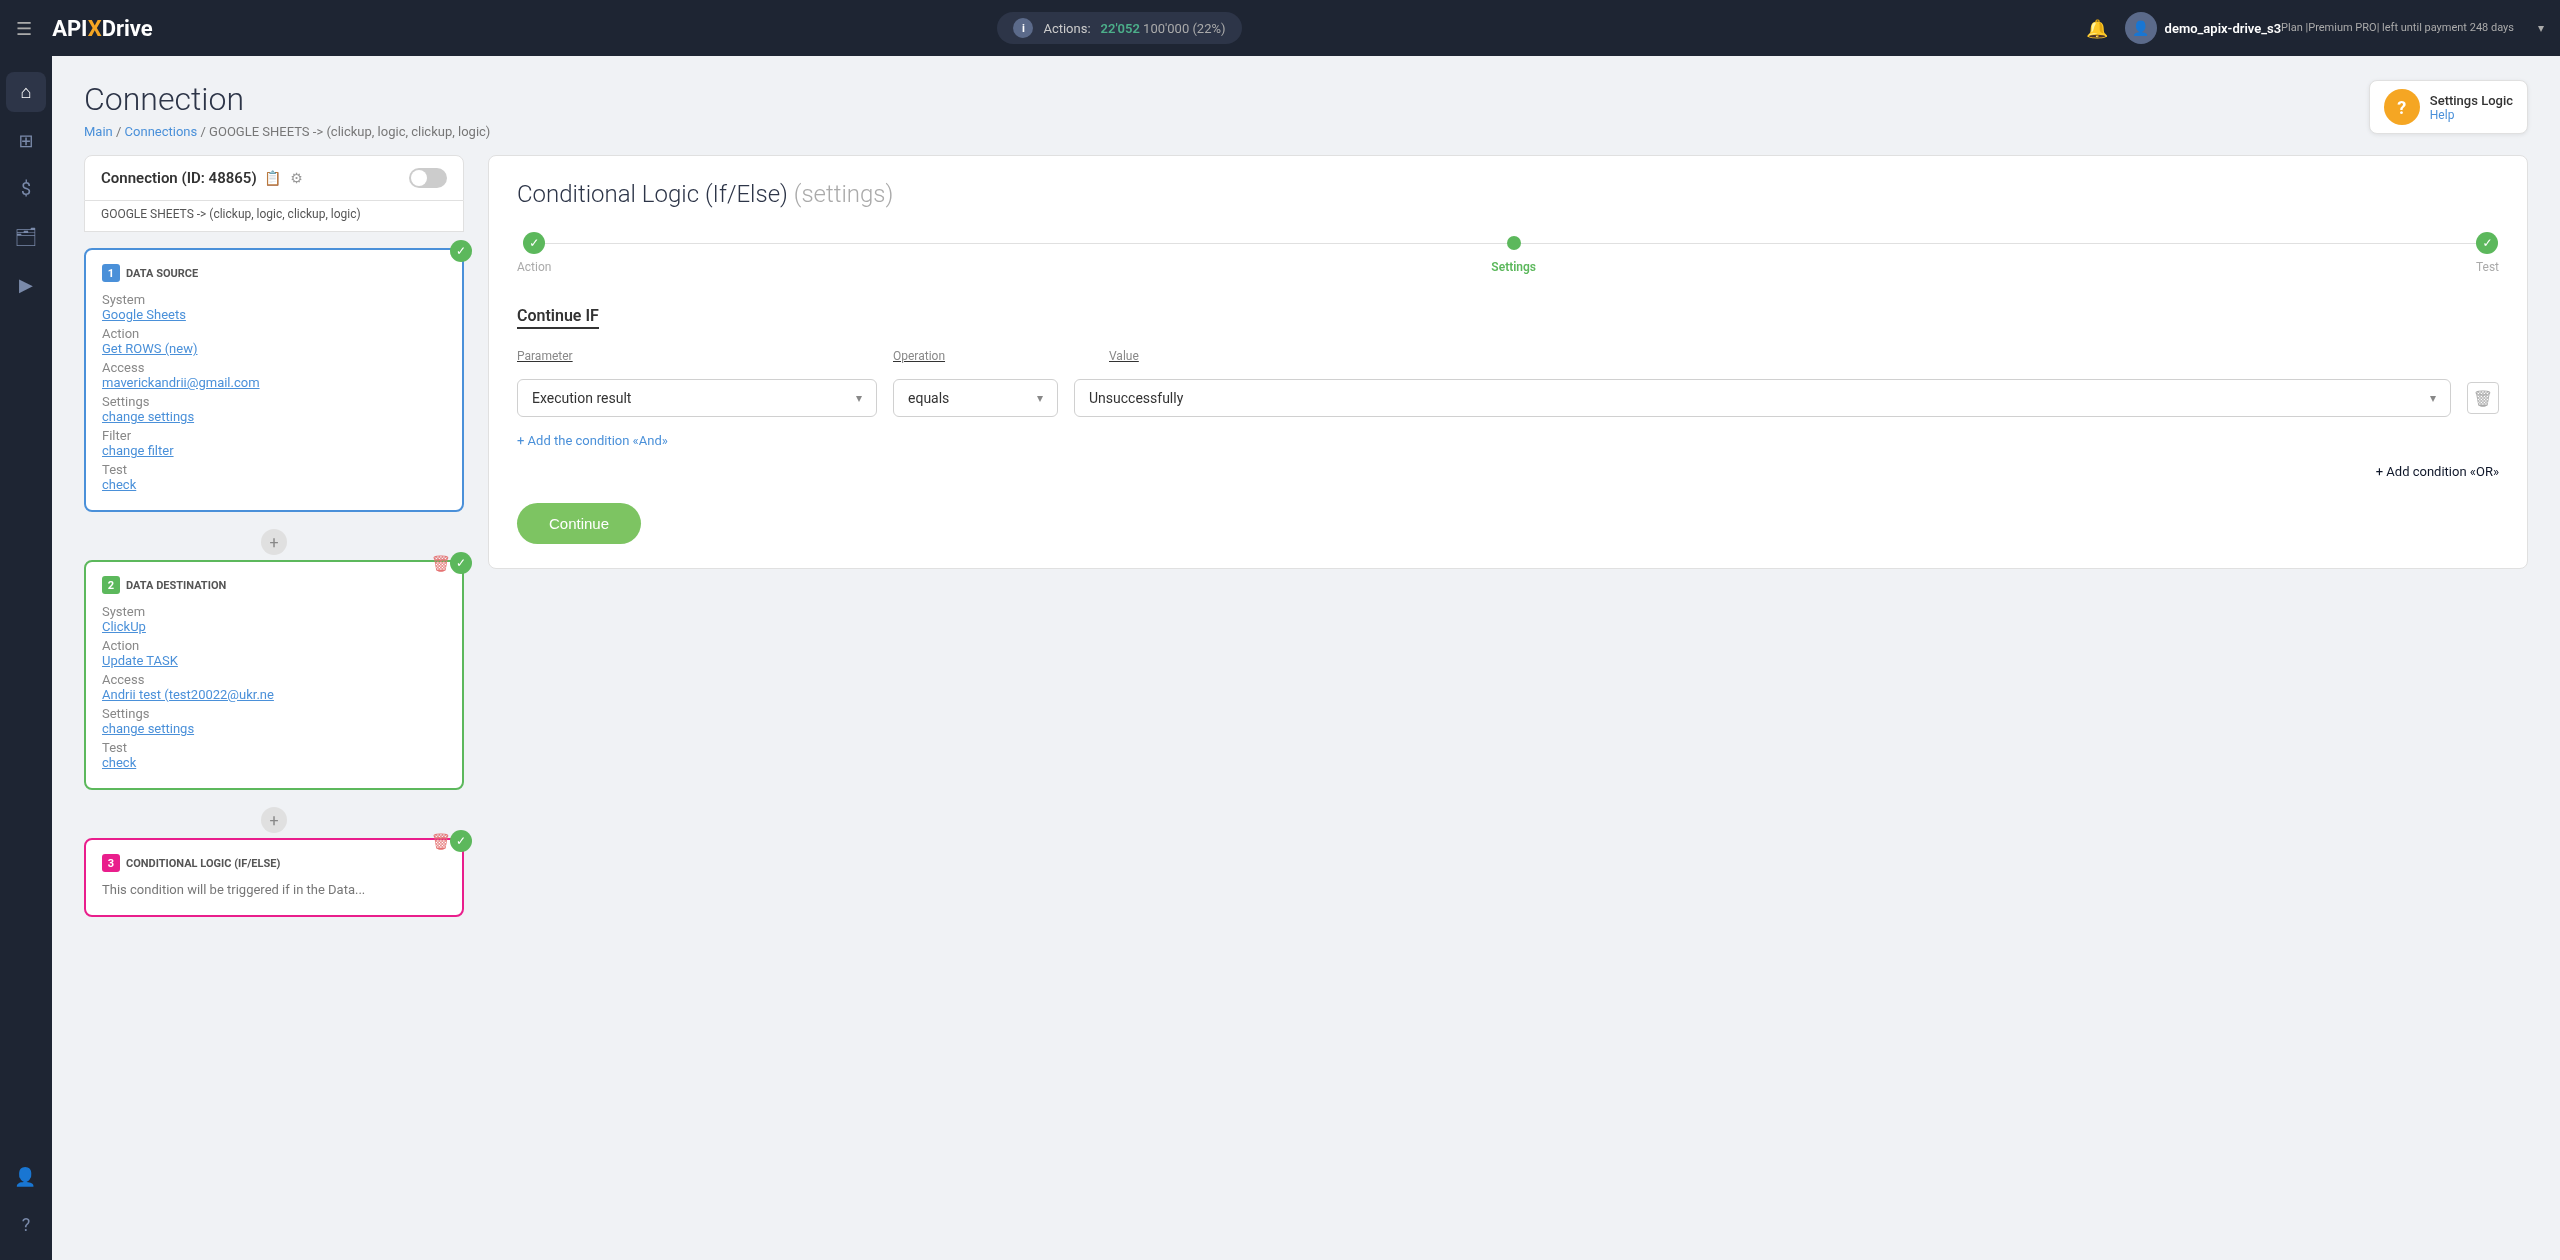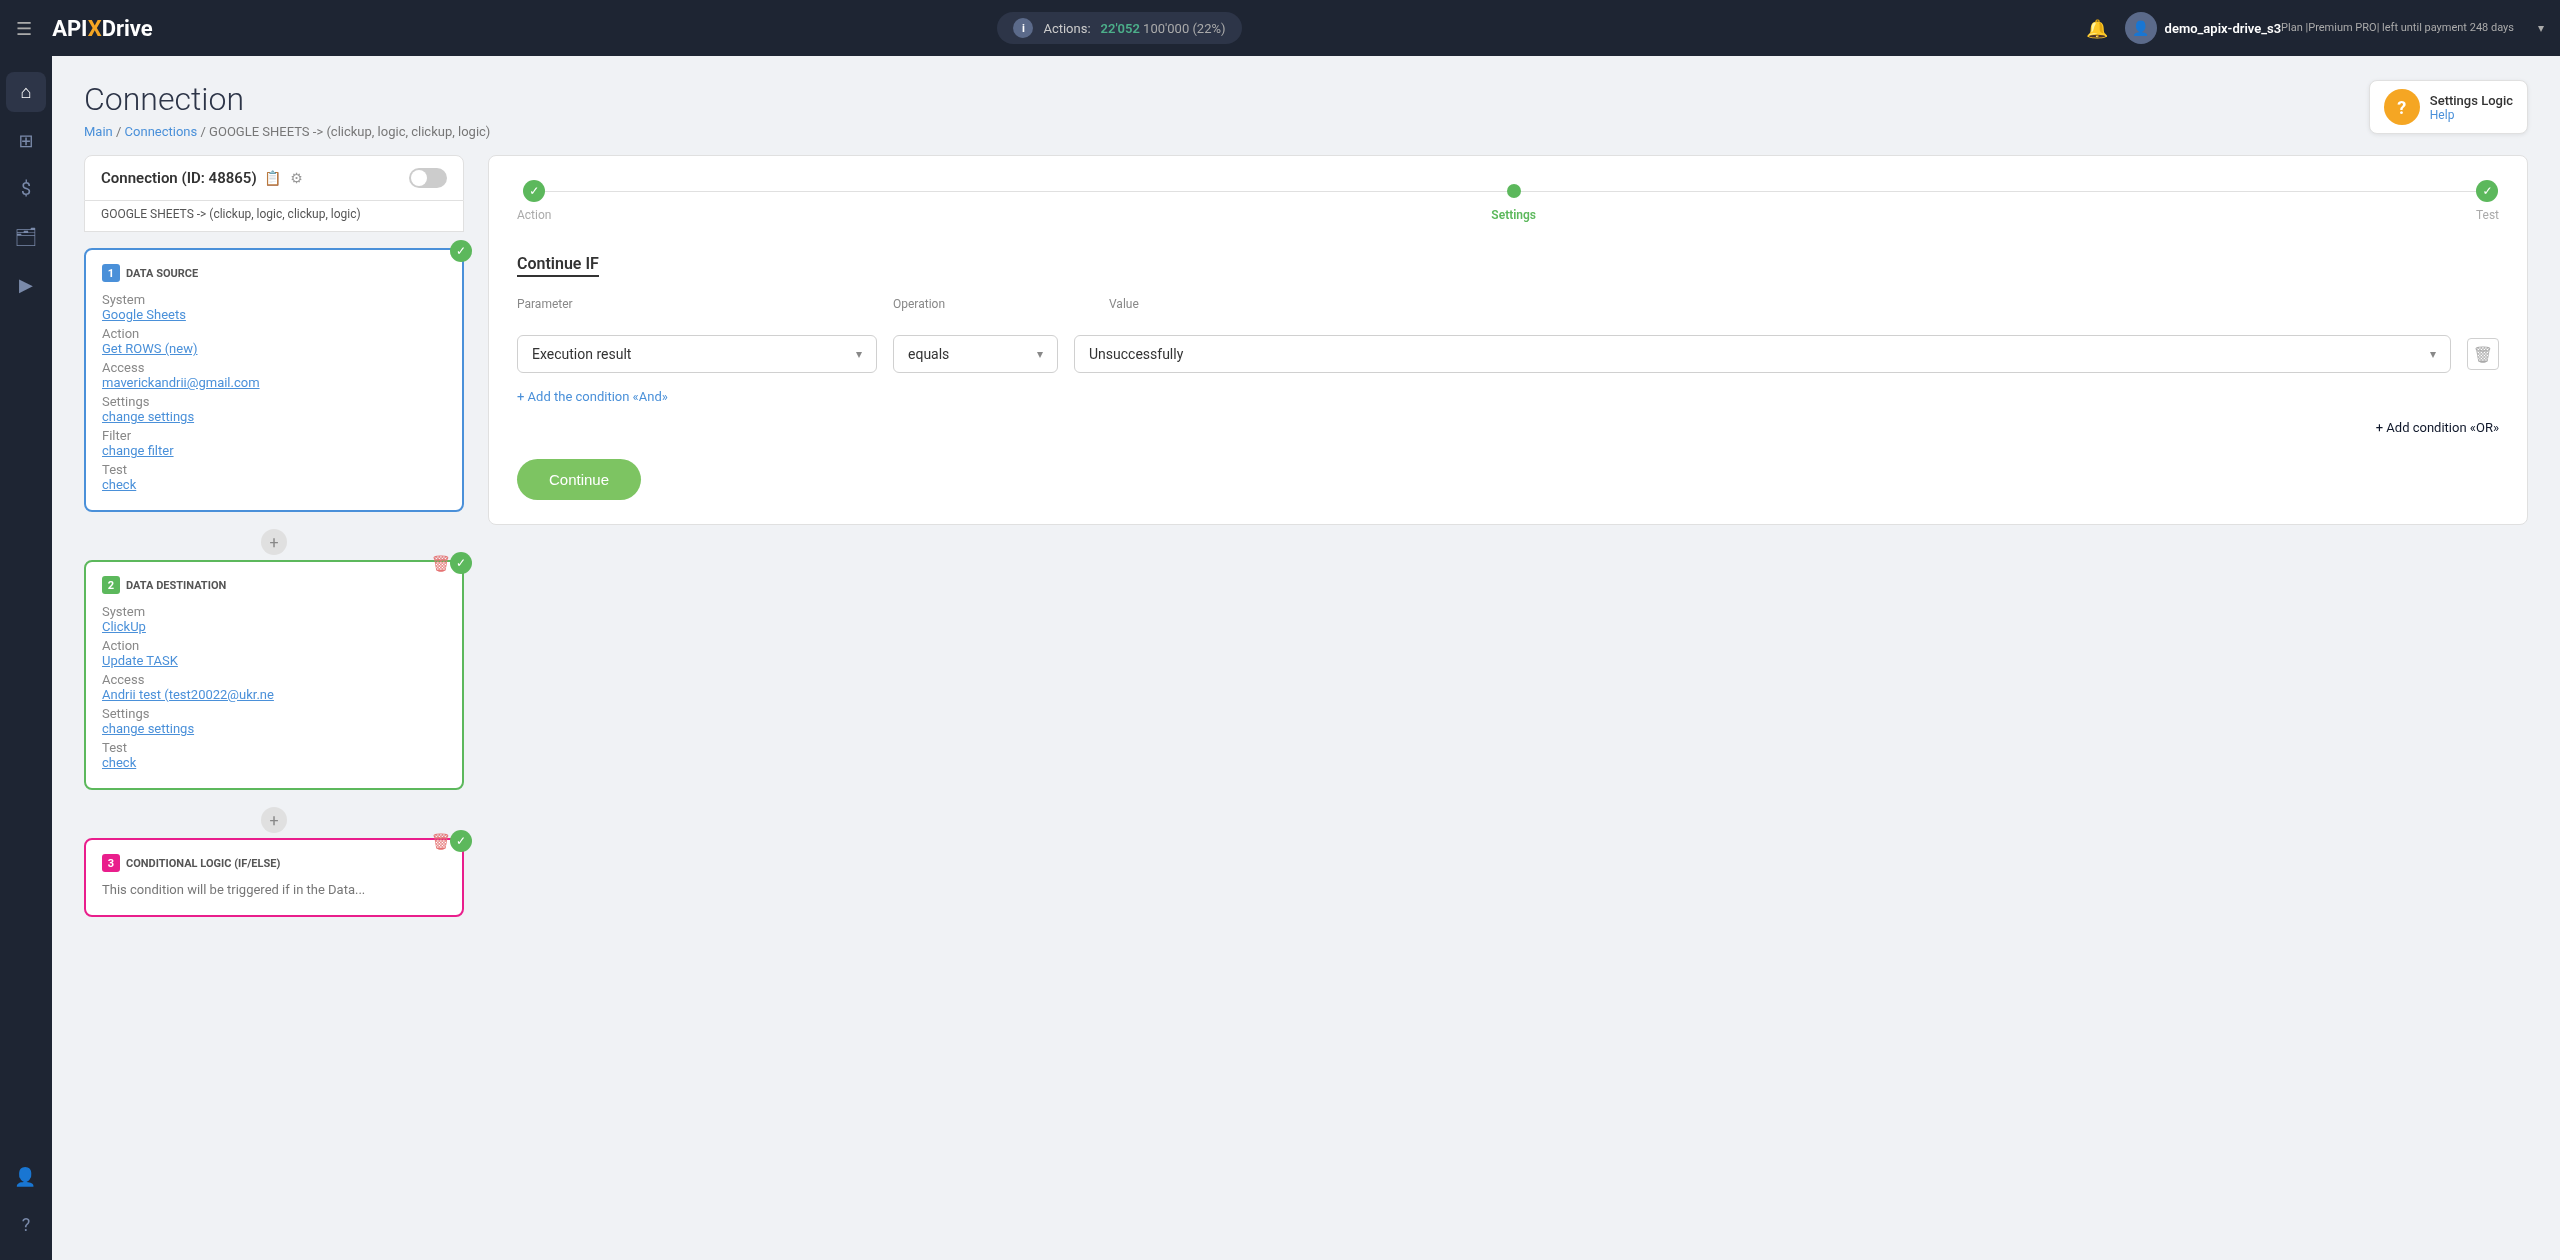--- a/index.html
+++ b/index.html
@@ -306,21 +306,22 @@
       margin-bottom: 20px;
       border-bottom: 2px solid #333;
       display: inline-block;
       padding-bottom: 2px;
     }
 
     
     .condition-labels {
       display: flex;
       gap: 16px;
-      margin-bottom: 24px;
+      margin-bottom: 16px;
+      text-decoration: underline;
     }
     .condition-label {
       font-size: 12px;
       color: #888;
     }
     .param-label { width: 360px; }
     .op-label { width: 200px; }
     .val-label { flex: 1; }
 
     .condition-row {
@@ -537,20 +538,24 @@
           <span>CONDITIONAL LOGIC (IF/ELSE)</span>
         </div>
         <div class="block-row">
           <span class="block-label normal" style="color:#777; width:auto;">This condition will be triggered if in the Data...</span>
         </div>
       </div>
 
     </div>
 
     <div class="right-panel">
+      <h2 class="panel-title">
+        <span>Conditional Logic (If/Else)</span>
+        <span class="settings-label"> <span>(settings)</span></span>
+      </h2>
 
       
       <div class="steps">
         <div class="step">
           <div class="step-dot done"></div>
           <span class="step-label">Action</span>
         </div>
         <div class="step-spacer"></div>
         <div class="step">
           <div class="step-dot active" style="background:#5cb85c; width:14px; height:14px; border-radius:50%;"></div>

